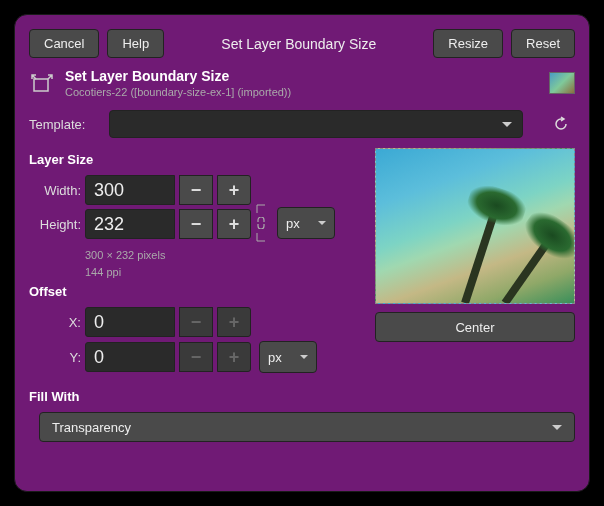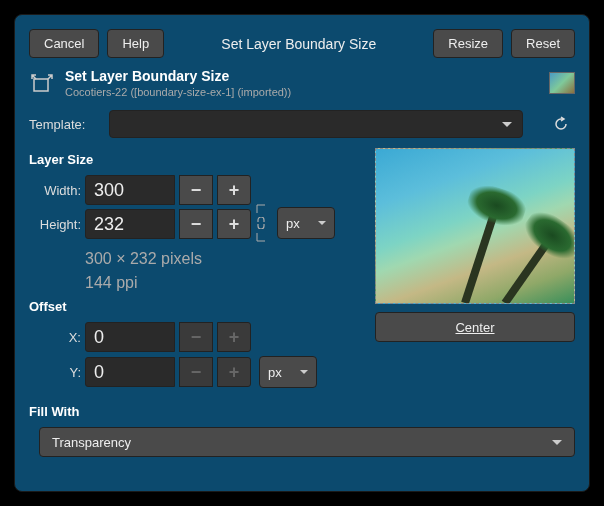--- a/index.html
+++ b/index.html
@@ -1,17 +1,17 @@
 <!DOCTYPE html>
 <html><head>
 <meta charset="utf-8">
 <style>
 * { box-sizing: border-box; margin: 0; padding: 0; font-family: sans-serif; }
 body { background: #000; width: 604px; height: 506px; overflow: hidden; }
-.window { position: absolute; left: 14px; top: 14px; width: 576px; height: 478px; background: #0c4a6e; border-radius: 8px; border: 1px solid #1a1a1a; color: #ddd; }
+.window { position: absolute; left: 14px; top: 14px; width: 576px; height: 478px; background: #701a75; border-radius: 13px; border: 1px solid #1a1a1a; color: #ddd; }
 .titlebar { display: flex; gap: 8px; padding: 14px 14px 10px 14px; align-items: center; }
 .btn { background: #4a4a4a; border: 1px solid #222; border-radius: 4px; padding: 6px 14px; color: #eee; font-size: 13px; cursor: pointer; }
 .title-text { flex: 1; text-align: center; font-size: 14px; color: #eee; }
 .content { padding: 0 14px 14px 14px; }
 .header-row { display: flex; align-items: center; gap: 10px; margin-bottom: 12px; }
 .header-icon { width: 26px; height: 26px; display: flex; align-items: center; justify-content: center; }
 .header-text { flex: 1; }
 .h1 { font-size: 14px; font-weight: bold; color: #fff; }
 .sub { font-size: 11px; color: #aaa; margin-top: 2px; }
 .thumb { width: 26px; height: 22px; background: linear-gradient(135deg,#4a9bc4,#7fc99a,#8b6f3e); border: 1px solid #666; }
@@ -23,29 +23,29 @@
 .section-title { font-size: 13px; font-weight: bold; color: #fff; margin: 4px 0 8px 0; }
 .main-row { display: flex; gap: 14px; }
 .left-col { flex: 1; }
 .right-col { width: 200px; }
 .field-row { display: flex; align-items: center; gap: 4px; margin-bottom: 4px; }
 .field-label { width: 52px; text-align: right; font-size: 13px; color: #ddd; }
 .num-input { width: 90px; height: 30px; background: #2a2a2a; border: 1px solid #222; border-radius: 3px 0 0 3px; color: #eee; padding: 0 8px; font-size: 18px; }
 .spin-btn { width: 34px; height: 30px; background: #4a4a4a; border: 1px solid #222; display: flex; align-items: center; justify-content: center; cursor: pointer; color: #ddd; font-size: 18px; font-weight: bold; }
 .spin-btn.disabled { color: #666; background: #3a3a3a; }
 .unit-combo { width: 58px; height: 32px; background: #4a4a4a; border: 1px solid #222; border-radius: 4px; display: flex; align-items: center; justify-content: space-between; padding: 0 8px; font-size: 13px; color: #eee; cursor: pointer; }
-.dims-info { margin-left: 56px; font-size: 16px; color: #aaa; line-height: 1.5; margin-top: 4px; }
+.dims-info { margin-left: 56px; font-size: 11px; color: #aaa; line-height: 1.5; margin-top: 4px; }
 .chain-col { display: flex; flex-direction: column; align-items: center; gap: 2px; padding: 0 4px; }
 .chain-ic { width: 12px; height: 12px; display: flex; align-items: center; justify-content: center; }
 .preview { width: 200px; height: 156px; background: linear-gradient(160deg,#3ba9d4 0%,#5cbedb 25%,#7dd4c4 45%,#a0d8b0 55%,#c4b885 70%,#8fa868 85%,#3a8f5a 100%); border: 1px dashed #888; position: relative; overflow: hidden; }
 .palm { position: absolute; width: 8px; background: #2a3520; transform-origin: bottom center; }
 .palm1 { left: 85px; bottom: 0; height: 110px; transform: rotate(18deg); }
 .palm2 { left: 125px; bottom: 0; height: 90px; transform: rotate(35deg); }
 .fronds { position: absolute; top: -10px; left: -25px; width: 58px; height: 35px; background: radial-gradient(ellipse,#1a4a20 0%,#2a6a30 50%,transparent 75%); }
-.center-btn { width: 200px; height: 30px; margin-top: 8px; background: #4a4a4a; border: 1px solid #222; border-radius: 4px; color: #eee; font-size: 13px; cursor: pointer; text-decoration: underline; }
+.center-btn { width: 200px; height: 30px; margin-top: 8px; background: #4a4a4a; border: 1px solid #222; border-radius: 4px; color: #eee; font-size: 13px; cursor: pointer; }
 .fill-combo { width: 100%; height: 30px; background: #4a4a4a; border: 1px solid #222; border-radius: 4px; display: flex; align-items: center; justify-content: space-between; padding: 8px 12px; font-size: 13px; color: #eee; margin-left: 10px; cursor: pointer; }
 </style>
 </head>
 <body>
 
 <div class="window">
   <div class="titlebar">
     <button class="btn">Cancel</button>
     <button class="btn">Help</button>
     <div class="title-text">Set Layer Boundary Size</div>

